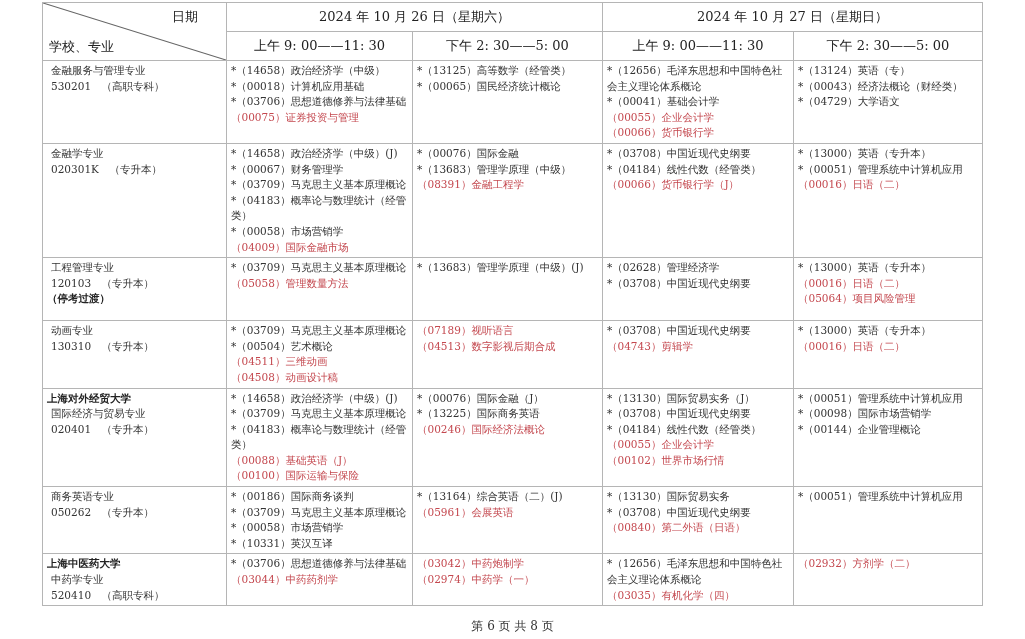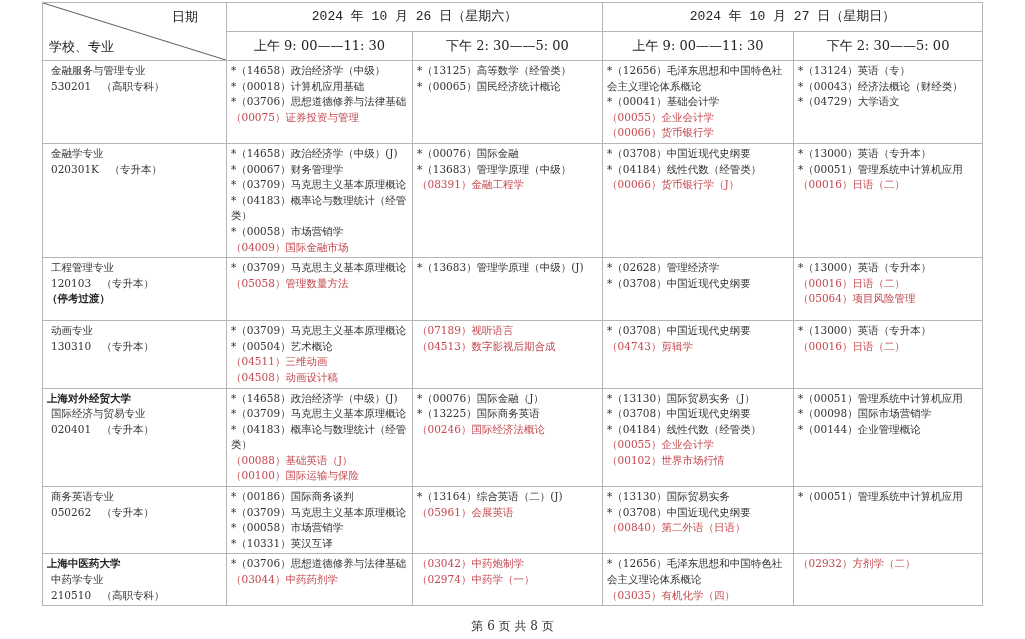--- a/index.html
+++ b/index.html
@@ -3,21 +3,21 @@
 <meta charset="utf-8">
 <style>
   html, body { margin: 0; padding: 0; background: #ffffff; }
   body { width: 1025px; height: 639px; position: relative; overflow: hidden;
          font-family: "DejaVu Serif", "Liberation Serif", serif; color: #333; }
   table.sched { position: absolute; left: 42px; top: 2px; width: 940px;
                 border-collapse: collapse; table-layout: fixed; }
   table.sched td, table.sched th { border: 1px solid #b5b5b5; vertical-align: top;
                 padding: 2px 4px; font-size: 10.5px; line-height: 15.6px; font-weight: normal; }
   .hdr-date { text-align: center; vertical-align: middle !important; font-size: 13px !important;
-              height: 24px; color: #222; font-family: Liberation Mono, monospace; }
+              height: 24px; color: #222; }
   .hdr-time { text-align: center; vertical-align: middle !important; font-size: 13px !important;
               height: 24px; color: #222; }
   .corner { position: relative; padding: 0 !important; }
   .corner svg { position: absolute; left: 0; top: 0; width: 100%; height: 100%; }
   .corner .date-lbl { position: absolute; right: 28px; top: 6px; font-size: 13px; color: #222; }
   .corner .school-lbl { position: absolute; left: 6px; bottom: 5px; font-size: 13px; color: #222; font-family: Liberation Serif, serif; }
   .school-name { font-weight: bold; color: #222; display: block; }
   .major-line { display: block; padding-left: 4px; }
   .pause { display: block; font-weight: bold; color: #222; }
   .course { display: block; white-space: normal; }
@@ -212,21 +212,21 @@
           <span class="course opt">（00840）第二外语（日语）</span>
         </td>
         <td>
           <span class="course req">*（00051）管理系统中计算机应用</span>
         </td>
       </tr>
       <tr style="height: 52px;">
         <td>
           <span class="school-name">上海中医药大学</span>
           <span class="major-line">中药学专业</span>
-          <span class="major-line">210510　（高职专科）</span>
+          <span class="major-line">520410　（高职专科）</span>
         </td>
         <td>
           <span class="course req">*（03706）思想道德修养与法律基础</span>
           <span class="course opt">（03044）中药药剂学</span>
         </td>
         <td>
           <span class="course opt">（03042）中药炮制学</span>
           <span class="course opt">（02974）中药学（一）</span>
         </td>
         <td>

